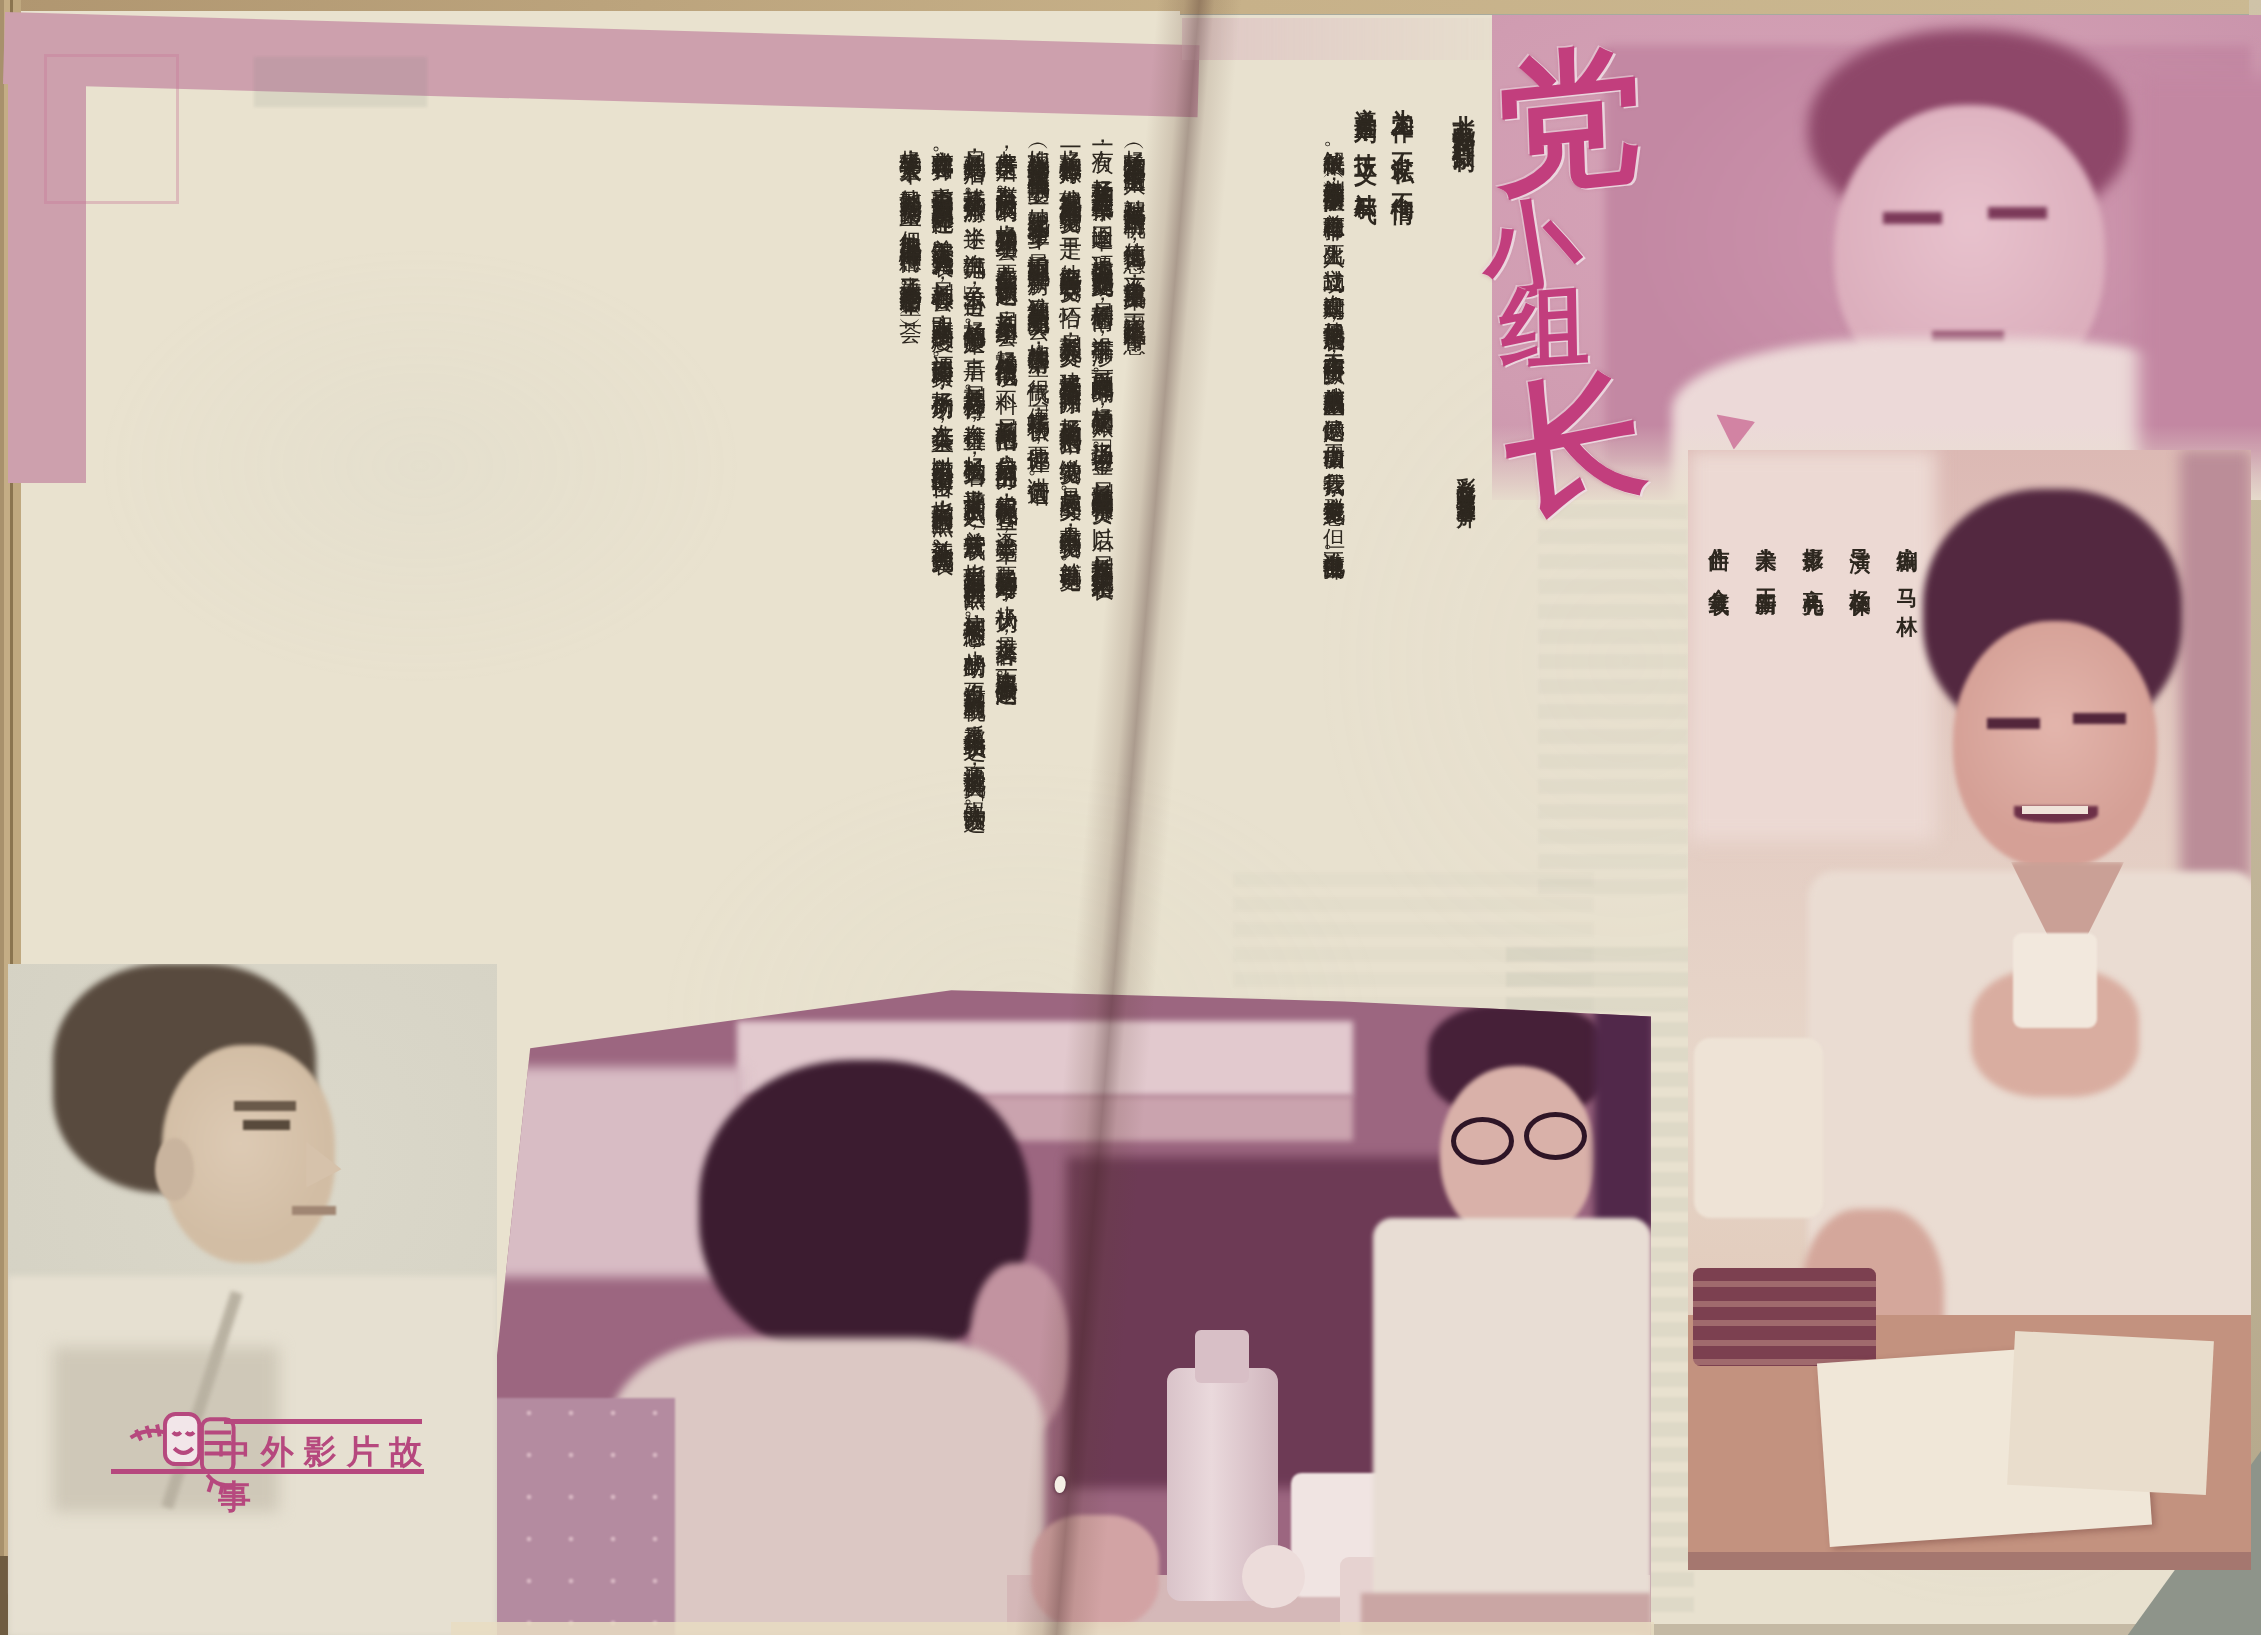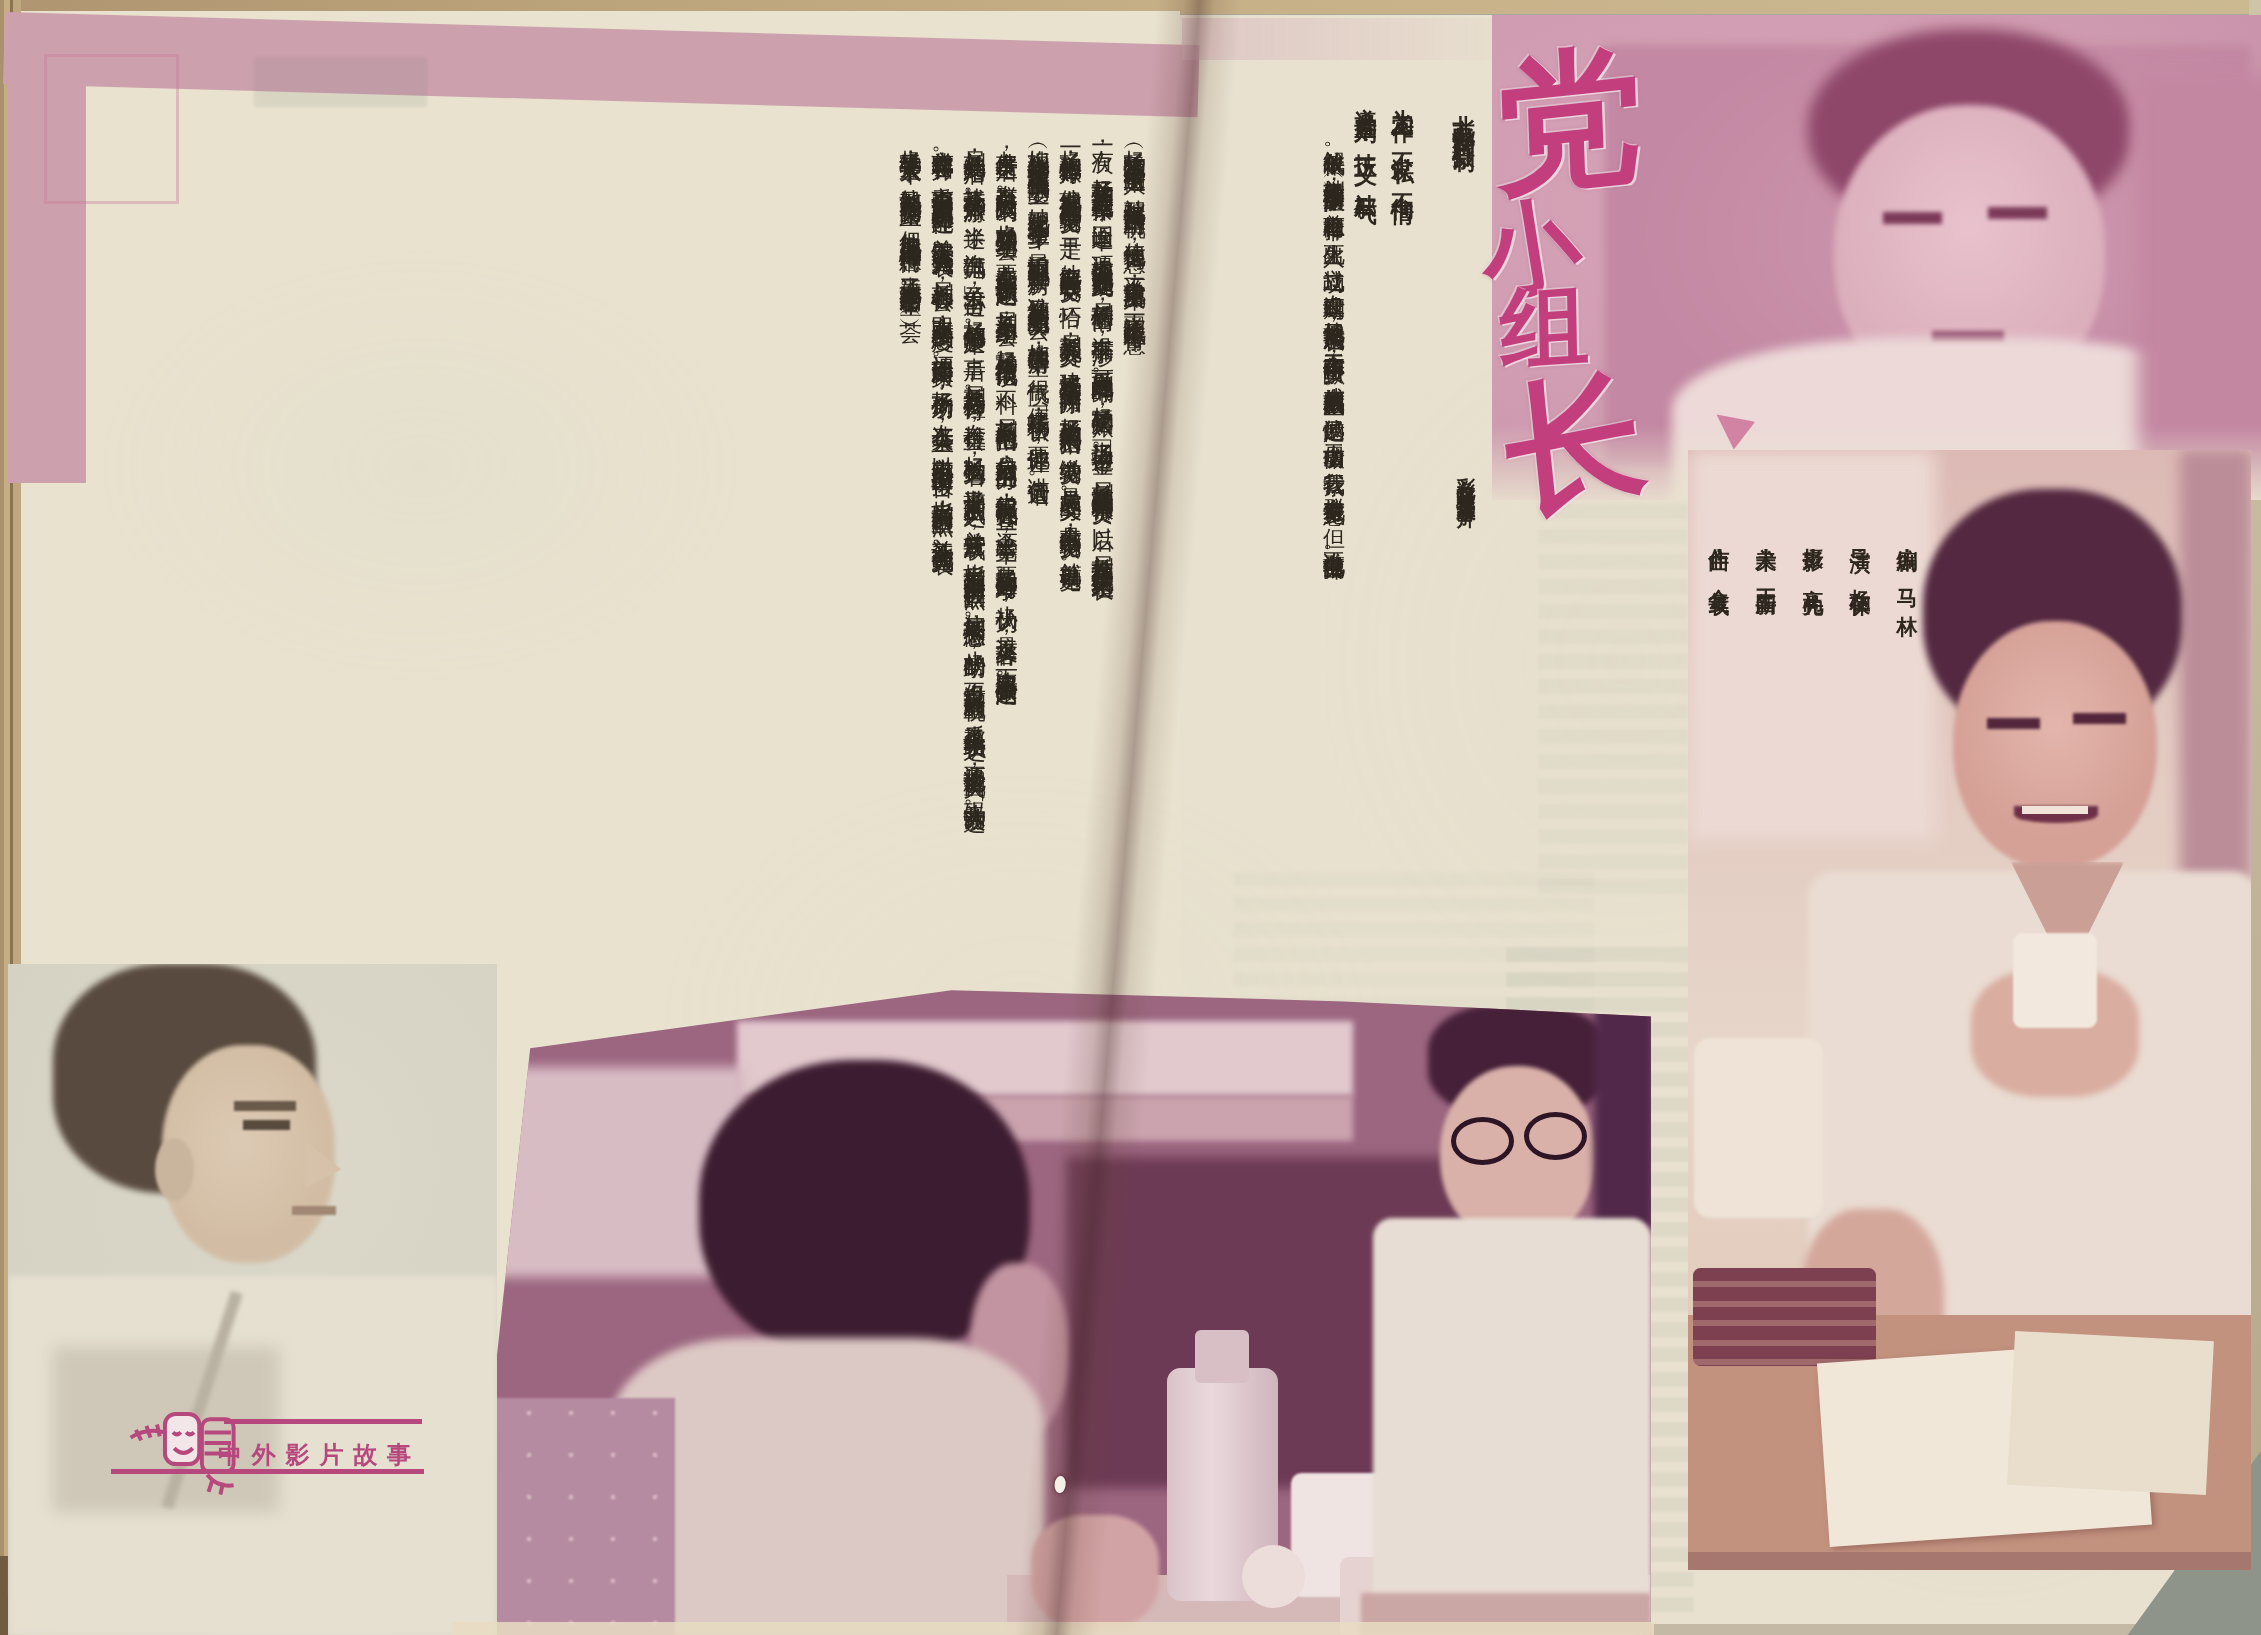--- a/index.html
+++ b/index.html
@@ -84,21 +84,21 @@
   
   .gutter{left:1160px;top:-30px;width:84px;height:1729px;transform:rotate(5deg);transform-origin:top left;
     background:linear-gradient(90deg,rgba(96,66,50,0) 0%,rgba(96,66,50,.18) 32%,rgba(70,40,35,.38) 50%,rgba(96,66,50,.14) 68%,rgba(96,66,50,0) 100%);}
   .staple{left:27px;top:1509px;width:10.5px;height:16.5px;background:#f5f0e6;border-radius:50%;
     box-shadow:0 0 4.5px rgba(40,10,25,.7);}
 
   
   .stamp{left:105px;top:1395px;width:331px;height:124px;color:#b6487e;}
   .stamp .line1{left:119px;top:24px;width:198px;height:5.3px;background:#b6487e;}
   .stamp .line2{left:6px;top:74px;width:313px;height:5.3px;background:#b6487e;}
-  .stamp .stamp-text{left:113px;top:44px;font-size:24px;font-weight:bold;letter-spacing:9.8px;
+  .stamp .stamp-text{left:113px;top:35px;font-size:33px;font-weight:bold;letter-spacing:9.8px;
     font-family:"DejaVu Sans","Liberation Sans",sans-serif;color:#b6487e;}
 </style>
 </head>
 <body>
 
 <div id="spread">
 
   <div class="abs top-edge"></div>
   <div class="abs page-left"></div>
   <div class="abs page-right"></div>

